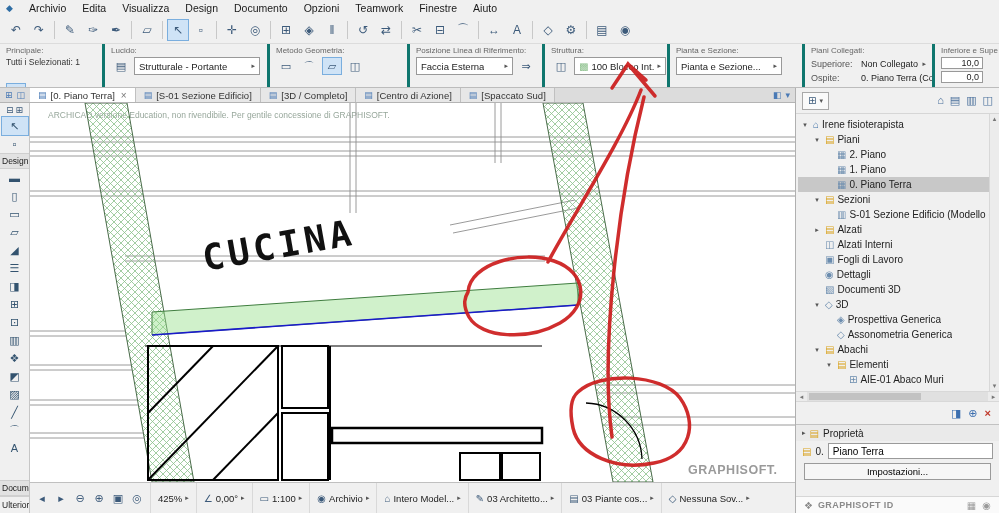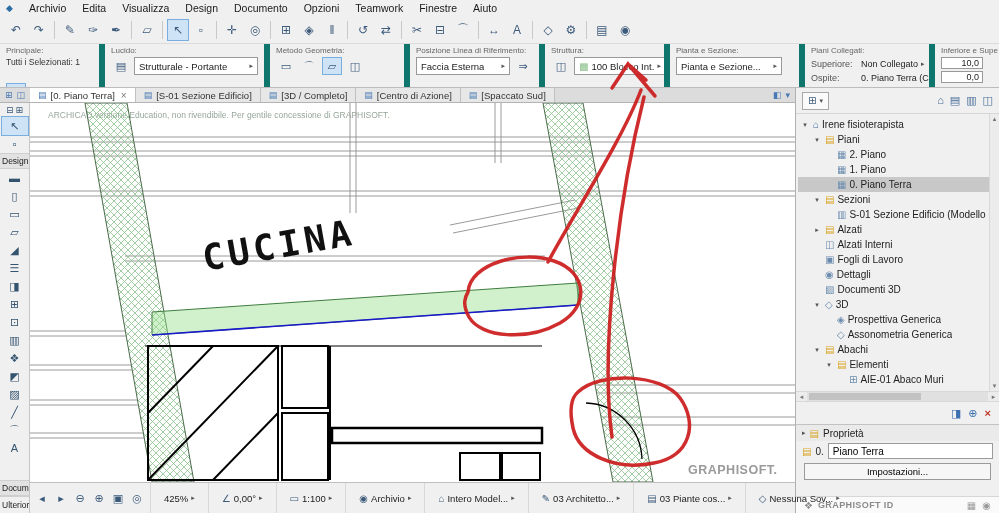--- a/index.html
+++ b/index.html
@@ -13,21 +13,21 @@
   .menu-item{padding:1px 8px;font-size:10.5px;color:#1a1a1a;}
 
   
   .toolbar{position:absolute;left:0;top:16px;width:999px;height:28px;display:flex;align-items:center;padding-left:5px;gap:1px;border-bottom:1px solid #dcdcdc;}
   .tb-btn{min-width:22px;height:22px;display:inline-flex;align-items:center;justify-content:center;font-size:12px;color:#3c5a7a;}
   .tb-btn.selected{background:#cfe3f6;border:1px solid #7aaede;}
   .tb-sep{width:1px;height:18px;background:#c8c8c8;margin:0 3px;}
 
   
   .infobar{position:absolute;left:0;top:44px;width:999px;height:44px;border-bottom:1px solid #bcbcbc;display:flex;background:#f0f0f0;}
-  .ib-sec{padding:2px 6px;border-right:6px solid #0f766e;display:flex;flex-direction:column;overflow:hidden;}
+  .ib-sec{padding:2px 6px;border-right:3px solid #0f766e;display:flex;flex-direction:column;overflow:hidden;}
   .ib-label{font-size:8px;color:#666;margin-bottom:2px;white-space:nowrap;}
   .ib-sub{font-size:8.5px;color:#333;margin-bottom:16px;white-space:nowrap;}
   .ib-row{display:flex;align-items:center;gap:3px;}
   .ib-btn{min-width:20px;height:18px;display:inline-flex;align-items:center;justify-content:center;font-size:11px;color:#3c5a7a;border:1px solid transparent;}
   .ib-btn.sel{background:#cfe3f6;border-color:#7aaede;}
   .combo{display:flex;align-items:center;background:#fff;border:1px solid #999;height:18px;padding:0 4px;gap:3px;}
   .combo-text{font-size:9.5px;white-space:nowrap;overflow:hidden;}
   .chev{font-size:7px;color:#555;margin-left:auto;}
   .chip{color:var(--hatch-green);font-size:10px;}
   .pc-row{display:flex;align-items:center;gap:4px;height:15px;font-size:9px;white-space:nowrap;}
@@ -84,21 +84,21 @@
   .brand-row{margin-top:auto;height:17px;display:flex;align-items:center;gap:5px;padding:0 8px;background:#fafafa;border-top:1px solid #d6d6d6;color:#8a8a8a;}
   .brand-glyph{font-size:10px;}
   .brand-label{font-size:9px;font-weight:bold;letter-spacing:0.4px;}
   .brand-icons{margin-left:auto;display:flex;gap:6px;font-size:10px;color:#9a9a9a;}
 
   
   .statusbar{position:absolute;left:30px;top:482px;width:765px;height:31px;background:#f0f0f0;border-top:1px solid #c0c0c0;display:flex;align-items:center;padding:0 3px;font-size:9.5px;}
   .sb-nav{display:flex;align-items:center;gap:1px;margin-right:4px;}
   .sb-btn{width:18px;height:18px;display:inline-flex;align-items:center;justify-content:center;color:#3c5a7a;font-size:11px;}
   .sb-segs{display:flex;align-items:center;height:100%;}
-  .sb-seg{height:100%;display:flex;align-items:center;gap:3px;padding:0 13px;border-left:1px solid #d9d9d9;white-space:nowrap;}
+  .sb-seg{height:100%;display:flex;align-items:center;gap:3px;padding:0 7px;border-left:1px solid #d9d9d9;white-space:nowrap;}
   .sb-ic{color:#3c5a7a;font-size:10px;}
   .sb-label{color:#222;}
 
   .red-overlay{position:absolute;left:0;top:0;z-index:60;pointer-events:none;}
 </style>
 </head>
 <body>
 
 <div class="app">
 

